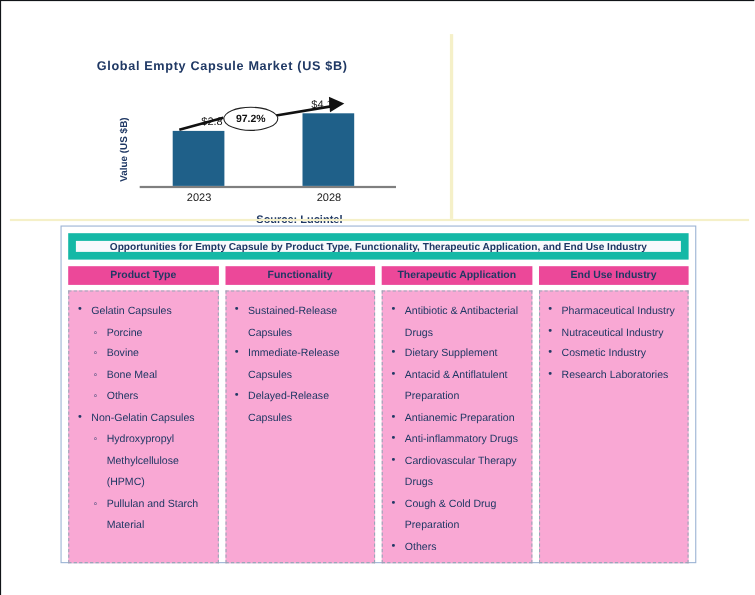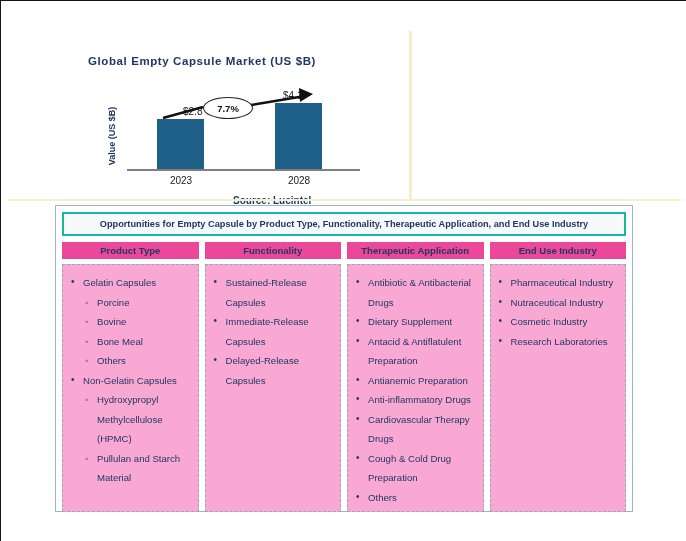--- a/index.html
+++ b/index.html
@@ -197,21 +197,21 @@
     height: 307px;
     box-sizing: border-box;
     border: 1px solid #9BB3D4;
     background: #ffffff;
     padding: 6px 6px 8px 6px;
   }
   #opportunities-title {
     box-sizing: border-box;
     width: 100%;
     height: 24px;
-    border: 2px solid #14b8a6;
+    border: 7px solid #14b8a6;
     background: #F7F9FC;
     font-size: 9.2px;
     font-weight: bold;
     color: #1F3864;
     display: flex;
     align-items: center;
     justify-content: center;
     text-align: right;
     white-space: nowrap;
   }
@@ -302,21 +302,21 @@
 
       <div class="x-tick" id="tick-2023">2023</div>
       <div class="x-tick" id="tick-2028">2028</div>
 
       <svg id="cagr-svg" viewBox="0 0 245 86" preserveAspectRatio="none">
         <line x1="48" y1="33" x2="88" y2="22" stroke="#111" stroke-width="2.4"></line>
         <line x1="136" y1="20" x2="190" y2="11" stroke="#111" stroke-width="2.4"></line>
         <polygon points="198,9 184,3 185,17" fill="#111"></polygon>
       </svg>
 
-      <div id="cagr-badge">7.7%</div>
+      <div id="cagr-badge">97.2%</div>
     </div>
 
     <div id="source-note">Source: Lucintel</div>
   </div>
 
   <div id="vertical-divider"></div>
   <div id="horizontal-divider"></div>
 
 
   <div id="opportunities-panel">

